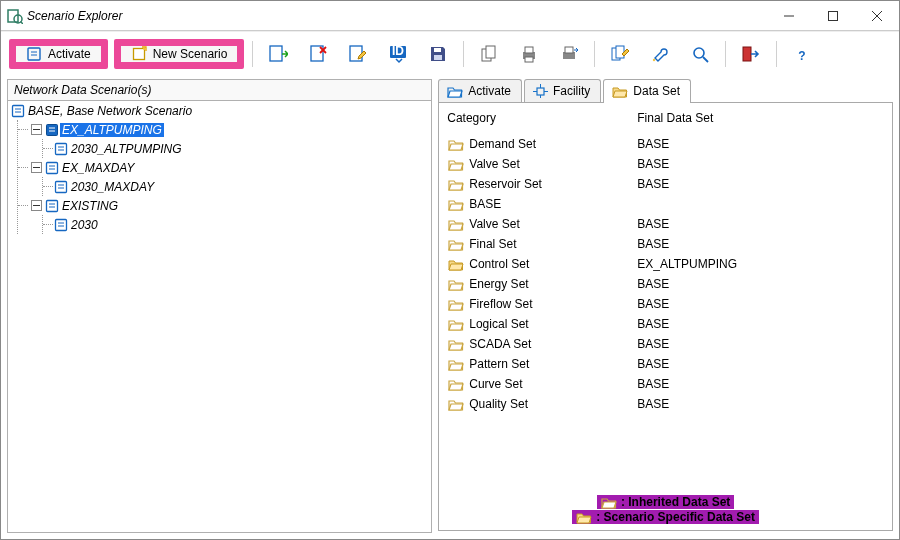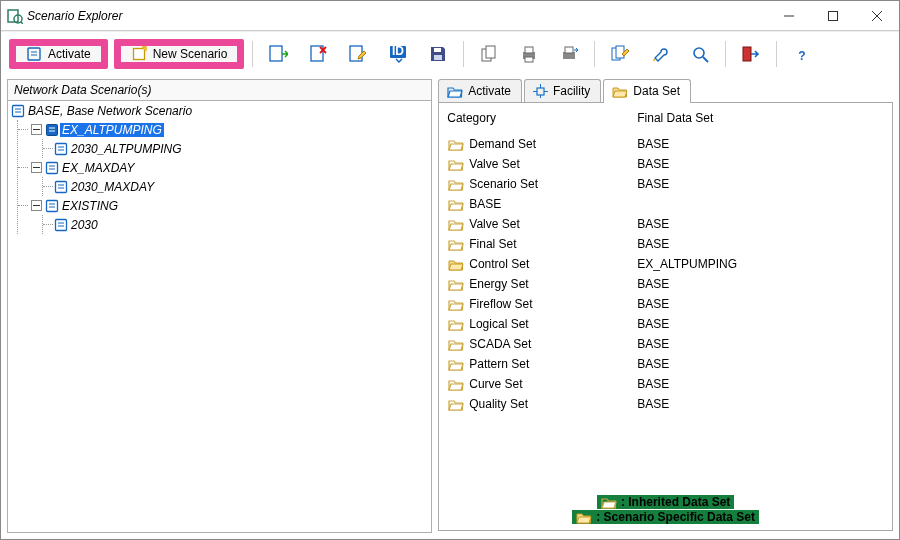--- a/index.html
+++ b/index.html
@@ -27,21 +27,21 @@
   .tabs { display:flex; gap:2px; margin-bottom:-1px; }
   .tab { border:1px solid #a9a9a9; border-bottom:none; padding:4px 10px 5px 8px; display:flex; align-items:center; gap:5px; background:#f1f1f1; border-top-left-radius:3px;border-top-right-radius:3px;}
   .tab.active { background:#fff; position:relative; z-index:2; }
   .panel { border:1px solid #a9a9a9; height:calc(100% - 25px); background:#fff; position:relative; padding:6px 8px; }
   .table-head { display:flex; margin:2px 0 6px 0;align-items:flex-end;}
   .col-cat { width:190px; }
   .col-val { flex:1; }
   .ds-row { display:flex; align-items:flex-end; height:20px;}
   .ds-icon { width:18px; display:inline-flex; align-items:center; justify-content:center; margin-right:4px;}
   .legend { position:absolute; bottom:6px; left:0; right:0; display:flex; flex-direction:column; align-items:center; gap:1px;}
-  .legend-row { display:flex; align-items:center; gap:4px; background:#15803d; padding:0 4px; }
+  .legend-row { display:flex; align-items:center; gap:4px; background:#a21caf; padding:0 4px; }
   .legend-row b { font-weight:bold;}
   
   svg { display:block; }
 </style>
 </head>
 <body>
 
 <div class="window">
 
   <div class="titlebar">
@@ -359,21 +359,21 @@
               <span class="col-cat" style="width:168px">Valve Set</span>
               <span class="col-val">BASE</span>
             </div>
             <div class="ds-row">
               <span class="ds-icon">
                 <svg width="16" height="13">
                   <path d="M1 3 h5 l1.5 2 h7 v7 h-13.5 z" fill="none" stroke="#cba641" stroke-width="1.2"></path>
                   <path d="M3 6 h12 l-2 6 h-12 z" fill="#fff" stroke="#cba641" stroke-width="1.2"></path>
                 </svg>
               </span>
-              <span class="col-cat" style="width:168px">Scenario Set</span>
+              <span class="col-cat" style="width:168px">Reservoir Set</span>
               <span class="col-val">BASE</span>
             </div>
             <div class="ds-row">
               <span class="ds-icon">
                 <svg width="16" height="13">
                   <path d="M1 3 h5 l1.5 2 h7 v7 h-13.5 z" fill="none" stroke="#cba641" stroke-width="1.2"></path>
                   <path d="M3 6 h12 l-2 6 h-12 z" fill="#fff" stroke="#cba641" stroke-width="1.2"></path>
                 </svg>
               </span>
               <span class="col-val">BASE</span>

